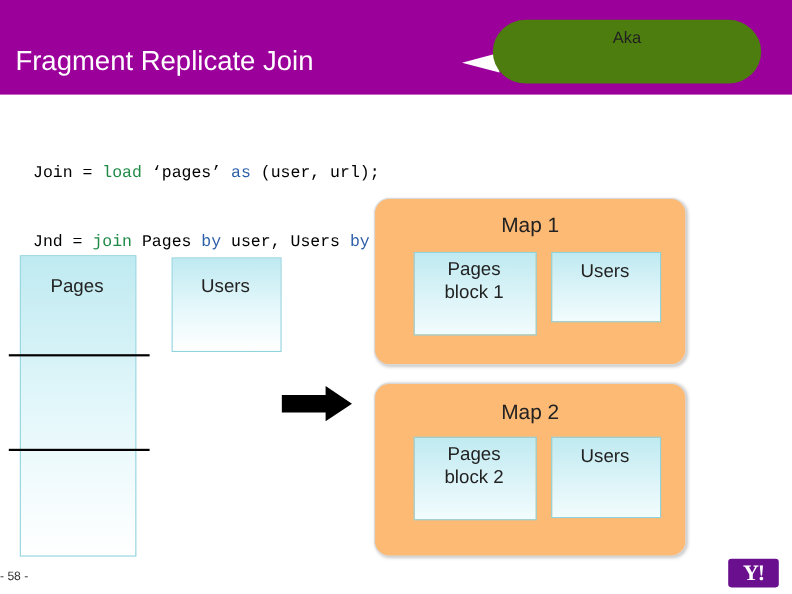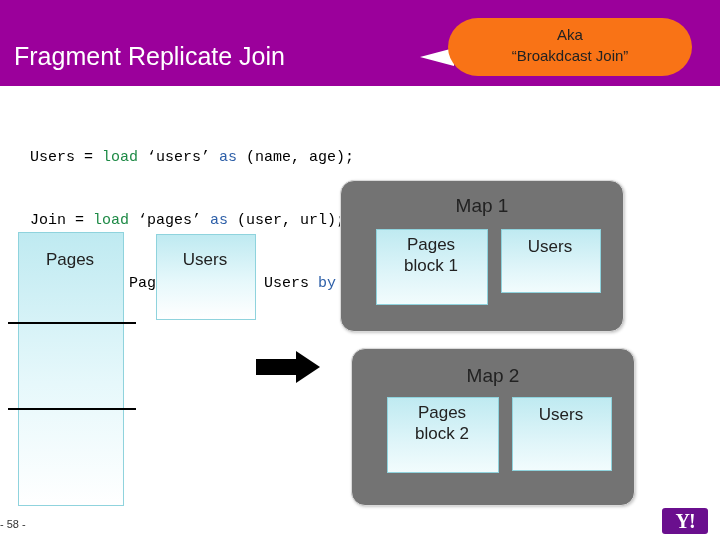--- a/index.html
+++ b/index.html
@@ -42,21 +42,21 @@
     background: #ffffff;
   }
 
   
   .callout {
     position: absolute;
     left: 448px;
     top: 18px;
     width: 244px;
     height: 58px;
-    background: #f97316;
+    background: #4d7c0f;
     border-radius: 30px / 29px;
     box-shadow: 0 0 0 0 transparent;
   }
   .callout-tail {
     position: absolute;
     left: 420px;
     top: 48px;
     width: 0;
     height: 0;
     border-top: 9px solid transparent;
@@ -135,27 +135,27 @@
     position: absolute;
     height: 2px;
     background: #000000;
   }
   .divider-1 { left: 8px; top: 322px; width: 128px; }
   .divider-2 { left: 8px; top: 408px; width: 128px; }
 
   
   .map-panel {
     position: absolute;
-    background: #737373;
+    background: #fdba74;
     border: 1px solid #d9d9d9;
     border-radius: 14px;
     box-shadow: 1px 1px 3px rgba(0,0,0,0.22);
   }
   .map-panel-1 { left: 340px; top: 180px; width: 282px; height: 150px; }
-  .map-panel-2 { left: 351px; top: 348px; width: 282px; height: 156px; }
+  .map-panel-2 { left: 340px; top: 348px; width: 282px; height: 156px; }
   .map-title {
     position: absolute;
     width: 100%;
     text-align: center;
     font-size: 19px;
     color: #222222;
   }
   .map-title-1 { top: 14px; }
   .map-title-2 { top: 16px; }
 
@@ -220,25 +220,23 @@
 </head>
 <body>
 
 <div class="header-band"></div>
 <div class="header-underline"></div>
 <div class="header-title">Fragment Replicate Join</div>
 
 <div class="callout-tail"></div>
 <div class="callout">
   <div class="callout-line1">Aka</div>
-  <div class="callout-line2">“Broakdcast Join”</div>
 </div>
 
 <div class="code-block">
-  <div class="code-line"><span class="kw-black">Users = </span><span class="kw-green">load</span><span class="kw-black"> ‘users’ </span><span class="kw-blue">as</span><span class="kw-black"> (name, age);</span></div>
   <div class="code-line"><span class="kw-black">Join = </span><span class="kw-green">load</span><span class="kw-black"> ‘pages’ </span><span class="kw-blue">as</span><span class="kw-black"> (user, url);</span></div>
   <div class="code-line"><span class="kw-black">Jnd = </span><span class="kw-green">join</span><span class="kw-black"> Pages </span><span class="kw-blue">by</span><span class="kw-black"> user, Users </span><span class="kw-blue">by</span><span class="kw-black"> name </span><span class="kw-blue">using</span><span class="kw-green"> “replicated”;</span></div>
 </div>
 
 <div class="bar bar-pages"></div>
 <div class="bar-label bar-pages-label">Pages</div>
 <div class="bar bar-users"></div>
 <div class="bar-label bar-users-label">Users</div>
 <div class="divider divider-1"></div>
 <div class="divider divider-2"></div>

